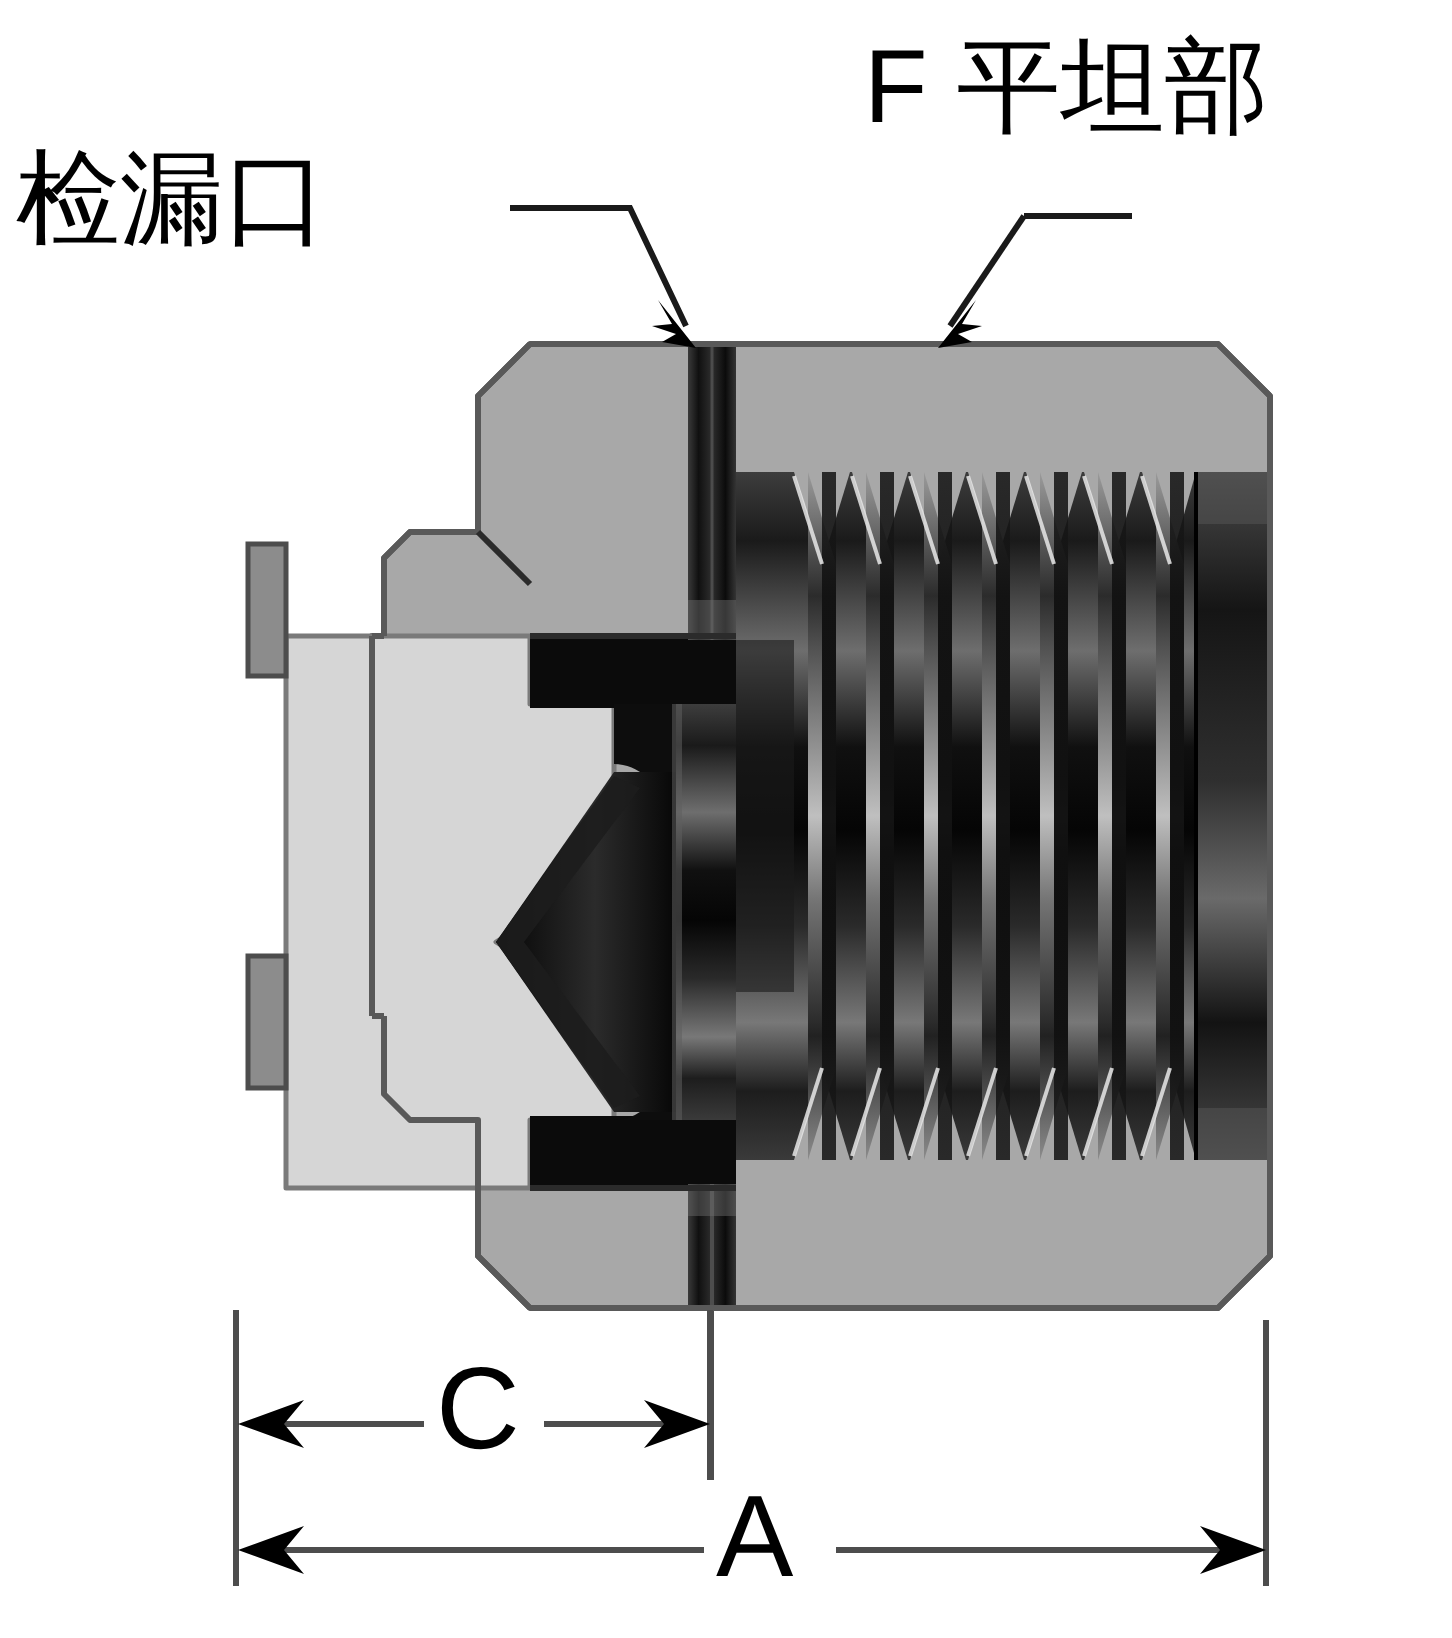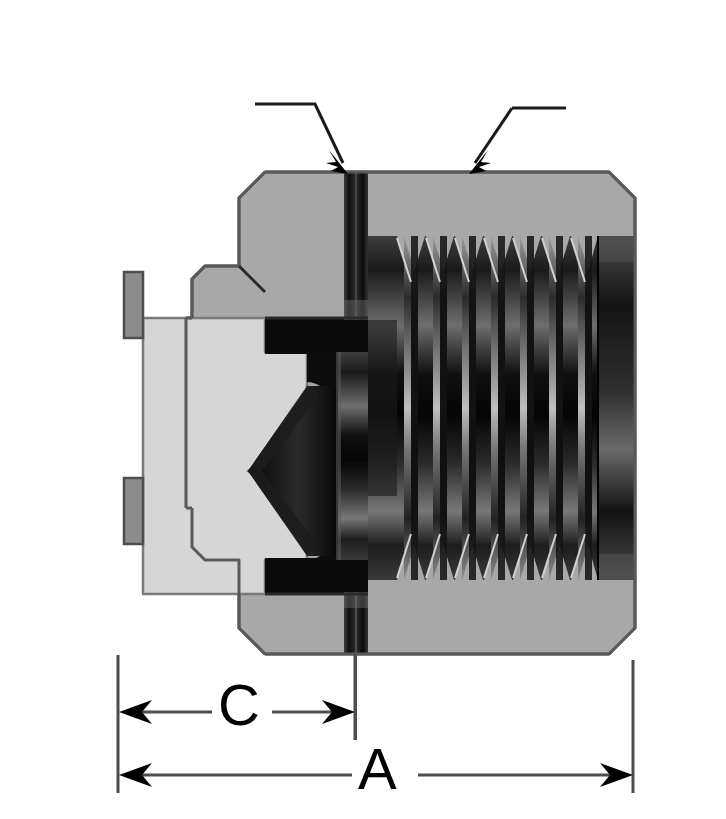--- a/index.html
+++ b/index.html
@@ -249,19 +249,21 @@
     </g>
 
     <g>
       <line x1="128" y1="775" x2="352" y2="775" stroke="#4d4d4d" stroke-width="3"></line>
       <line x1="418" y1="775" x2="624" y2="775" stroke="#4d4d4d" stroke-width="3"></line>
       <path d="M 119,775 L 152,763 L 142,775 L 152,787 Z" fill="#000"></path>
       <path d="M 633,775 L 600,763 L 610,775 L 600,787 Z" fill="#000"></path>
     </g>
   </svg>
 
-
+  <div class="lbl" id="lbl-leak">检漏口</div>
+
+  <div class="lbl" id="lbl-flat">F 平坦部</div>
 
   <div class="lbl" id="lbl-c">C</div>
 
   <div class="lbl" id="lbl-a">A</div>
 
 </div>
 
 </body></html>

